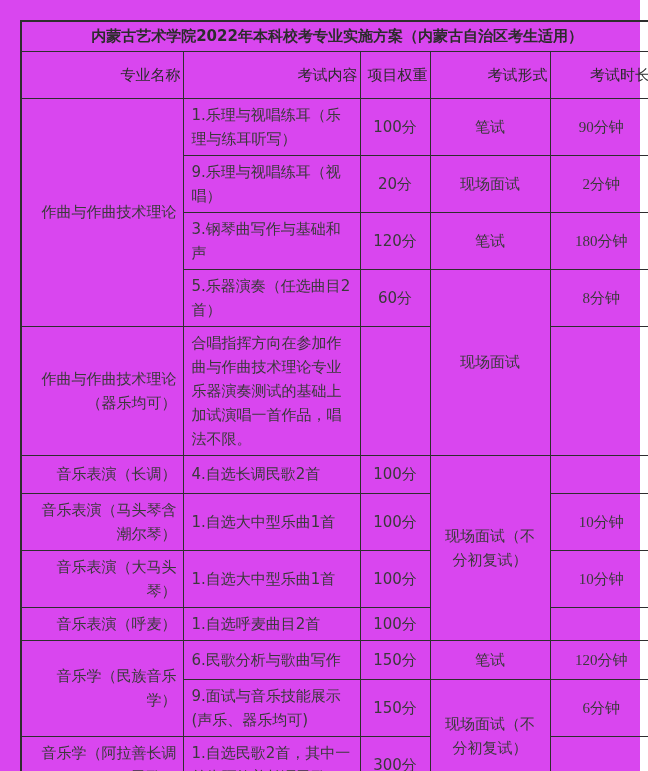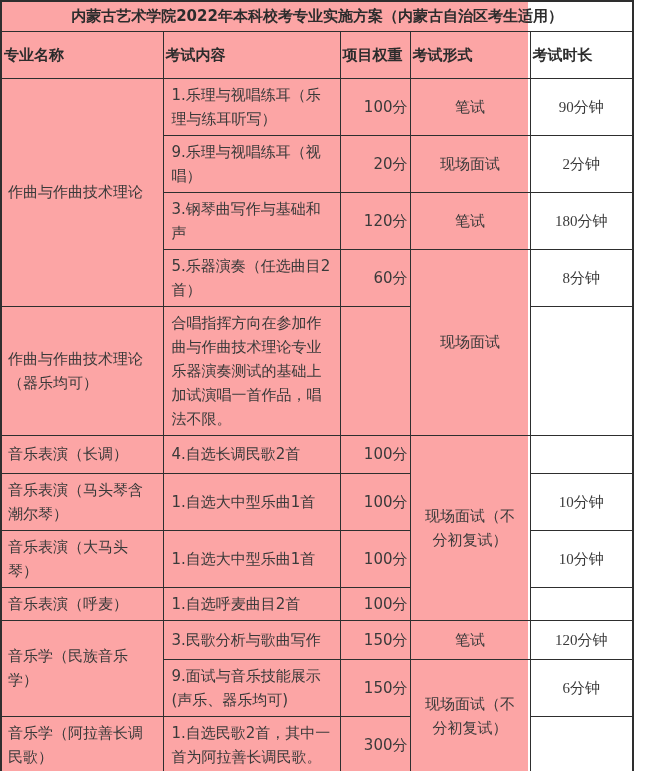--- a/index.html
+++ b/index.html
@@ -3,24 +3,24 @@
 <meta charset="utf-8">
 <style>
   * { box-sizing: border-box; margin: 0; padding: 0; }
   html, body {
     width: 648px;
     background: #ffffff;
     font-family: "DejaVu Sans", "Liberation Sans", sans-serif;
     color: #3a3a3a;
   }
   .page {
-    width: 528px;
+    width: 640px;
     height: 771px;
-    padding: 0;
-    background: #fca5a5;
+    padding: 20px;
+    background: #d946ef;
   }
   table.exam-table {
     border-collapse: collapse;
     width: 632px;
     table-layout: fixed;
     border: 2px solid #2e2e2e;
   }
   .exam-table td, .exam-table th {
     border: 1px solid #2e2e2e;
     font-size: 15px;
@@ -30,28 +30,28 @@
     overflow: hidden;
   }
   .title-cell {
     text-align: center;
     font-weight: bold;
     font-size: 15px;
     color: #2c2c2c;
     padding: 2px 4px;
   }
   .exam-table th {
-    text-align: left;
-    font-weight: bold;
+    text-align: right;
+    font-weight: normal;
     color: #2c2c2c;
     padding: 4px 2px;
   }
-  .c-major    { text-align: left; padding: 4px 6px; }
+  .c-major    { text-align: right; padding: 4px 6px; }
   .c-content  { text-align: left;   padding: 4px 8px; margin-left: 44px; }
-  .c-weight   { text-align: right; padding: 4px 2px; }
+  .c-weight   { text-align: center; padding: 4px 2px; }
   .c-form     { text-align: center;   padding: 4px 8px; }
   .c-duration { text-align: center; padding: 4px 2px; font-family: Liberation Serif, serif; }
 </style>
 </head>
 <body>
 
 <div class="page">
   <table class="exam-table">
     <colgroup>
       <col style="width:162px">
@@ -125,21 +125,21 @@
       </tr>
       <tr style="height:31px">
         <td class="c-major">音乐表演（呼麦）</td>
         <td class="c-content">1.自选呼麦曲目2首</td>
         <td class="c-weight">100分</td>
         <td class="c-duration"></td>
       </tr>
 
       <tr style="height:39px">
         <td rowspan="2" class="c-major">音乐学（民族音乐学）</td>
-        <td class="c-content">3.民歌分析与歌曲写作</td>
+        <td class="c-content">6.民歌分析与歌曲写作</td>
         <td class="c-weight">150分</td>
         <td class="c-form">笔试</td>
         <td class="c-duration">120分钟</td>
       </tr>
       <tr style="height:53px">
         <td class="c-content">9.面试与音乐技能展示(声乐、器乐均可)</td>
         <td class="c-weight">150分</td>
         <td rowspan="2" class="c-form">现场面试（不分初复试）</td>
         <td class="c-duration">6分钟</td>
       </tr>

